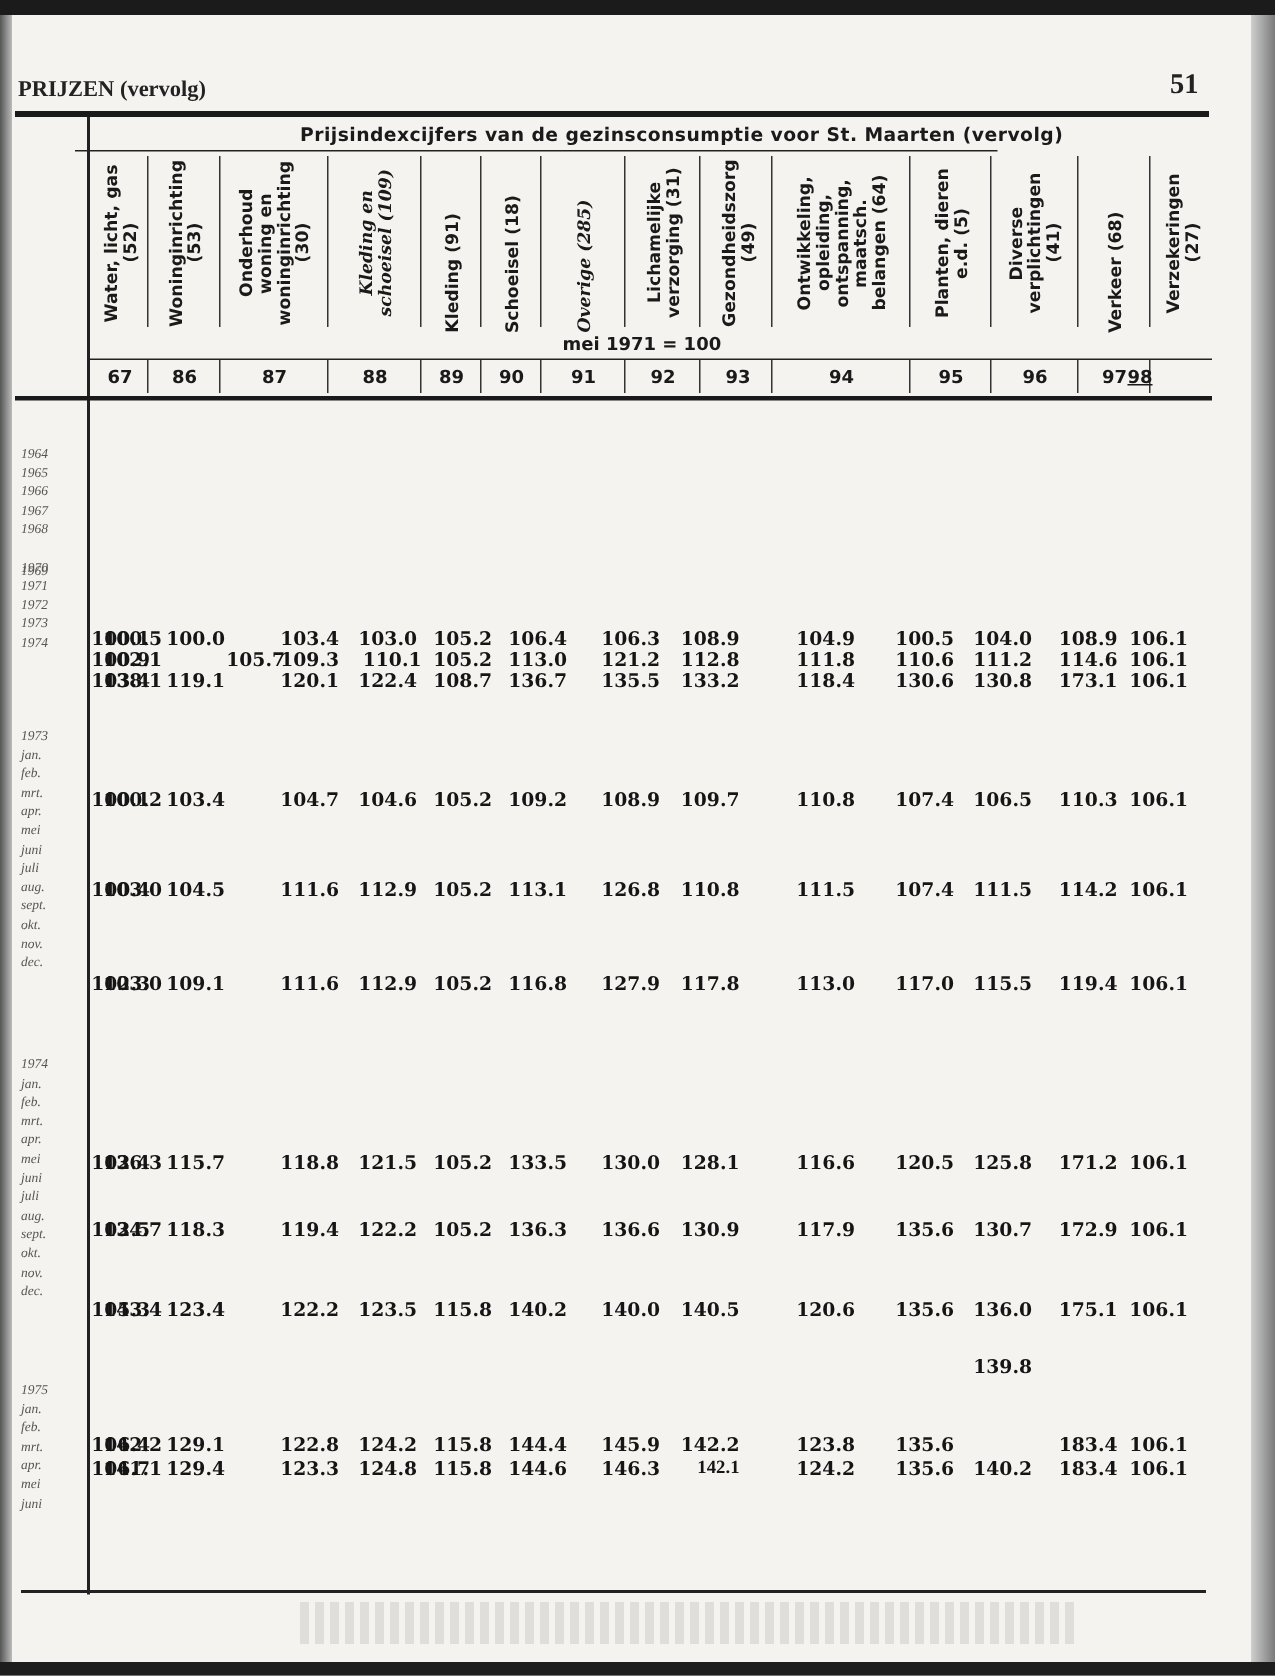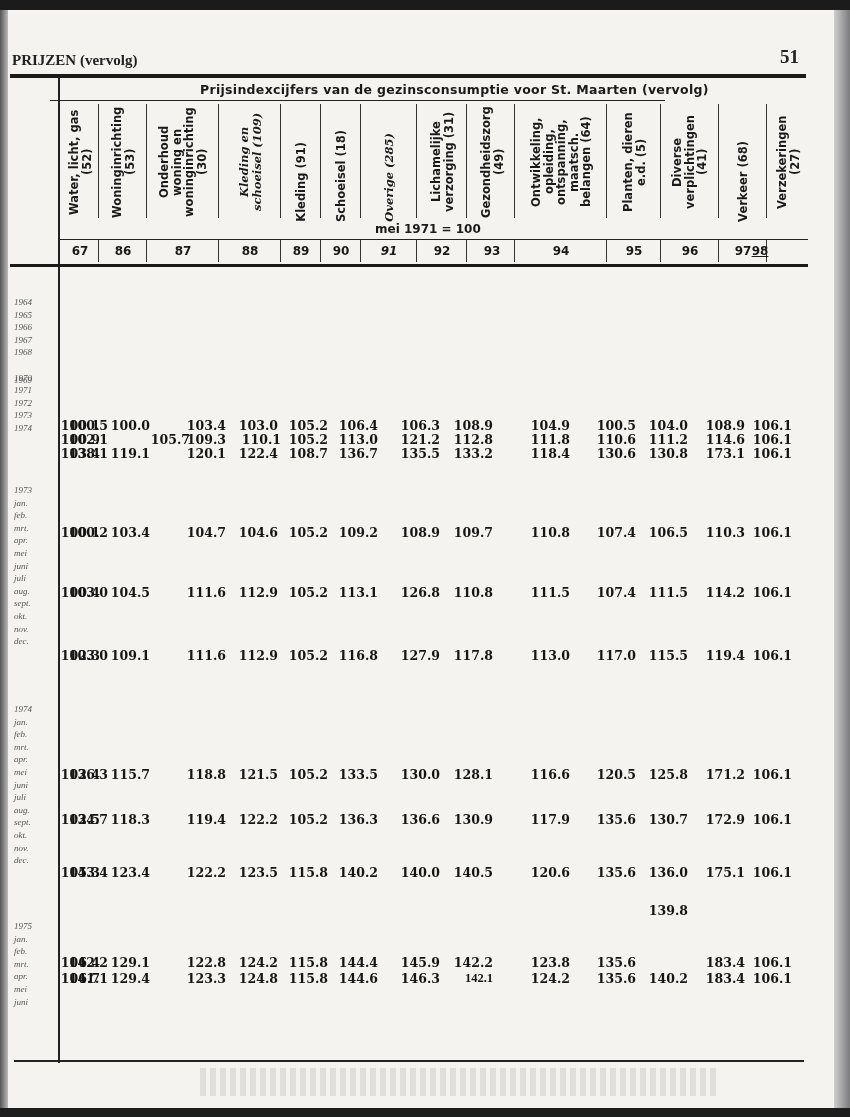--- a/index.html
+++ b/index.html
@@ -111,21 +111,21 @@
     <div class="colnum" style="left: 100px; width: 46px;">86</div>
     <div class="nsep" style="left: 146px;"></div>
     <div class="colnum" style="left: 148px; width: 70px;">87</div>
     <div class="nsep" style="left: 218px;"></div>
     <div class="colnum" style="left: 220px; width: 60px;">88</div>
     <div class="nsep" style="left: 280px;"></div>
     <div class="colnum" style="left: 282px; width: 38px;">89</div>
     <div class="nsep" style="left: 320px;"></div>
     <div class="colnum" style="left: 322px; width: 38px;">90</div>
     <div class="nsep" style="left: 360px;"></div>
-    <div class="colnum" style="left: 362px; width: 54px; font-style: italic;">91</div>
+    <div class="colnum" style="left: 362px; width: 54px;">91</div>
     <div class="nsep" style="left: 416px;"></div>
     <div class="colnum" style="left: 418px; width: 48px;">92</div>
     <div class="nsep" style="left: 466px;"></div>
     <div class="colnum" style="left: 468px; width: 48px;">93</div>
     <div class="nsep" style="left: 514px;"></div>
     <div class="colnum" style="left: 516px; width: 90px;">94</div>
     <div class="nsep" style="left: 606px;"></div>
     <div class="colnum" style="left: 608px; width: 52px;">95</div>
     <div class="nsep" style="left: 660px;"></div>
     <div class="colnum" style="left: 662px; width: 56px;">96</div>

